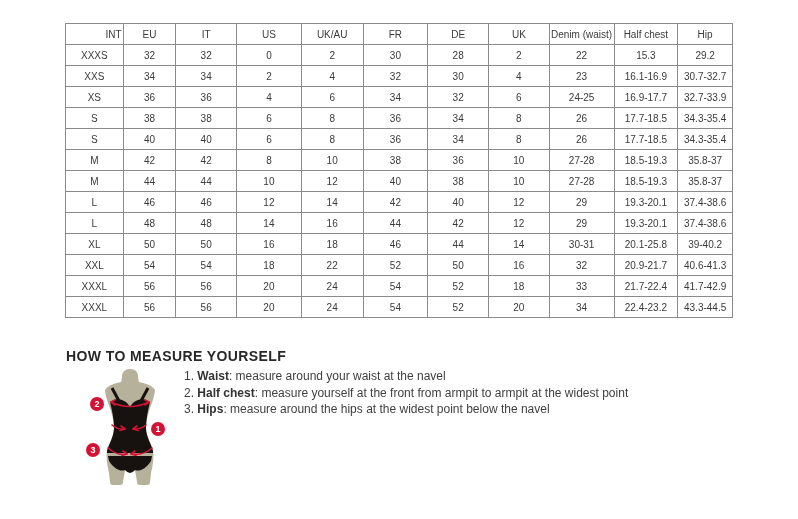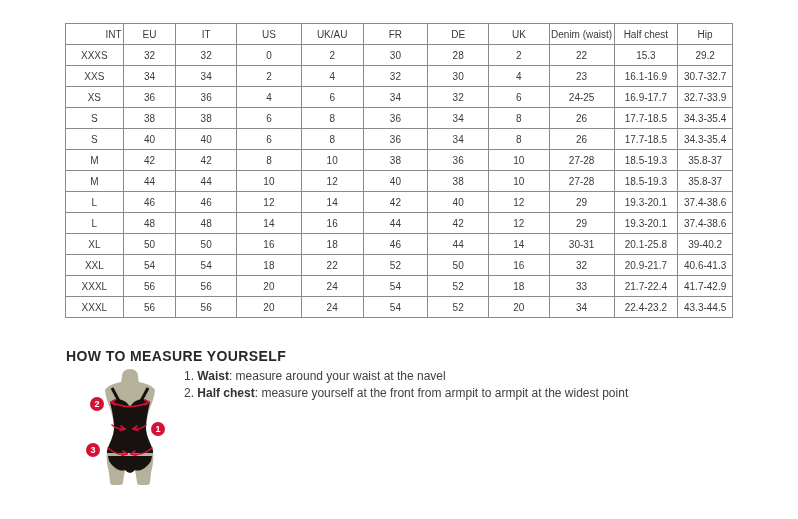--- a/index.html
+++ b/index.html
@@ -344,13 +344,17 @@
 
 <div class="measure-steps">
   <div class="measure-step">
     <span>1.</span>
     <span class="step-term">Waist</span><span>: measure around your waist at the navel</span>
   </div>
   <div class="measure-step">
     <span>2.</span>
     <span class="step-term">Half chest</span><span>: measure yourself at the front from armpit to armpit at the widest point</span>
   </div>
+  <div class="measure-step">
+    <span>3.</span>
+    <span class="step-term">Hips</span><span>: measure around the hips at the widest point below the navel</span>
+  </div>
 </div>
 
 </body></html>

